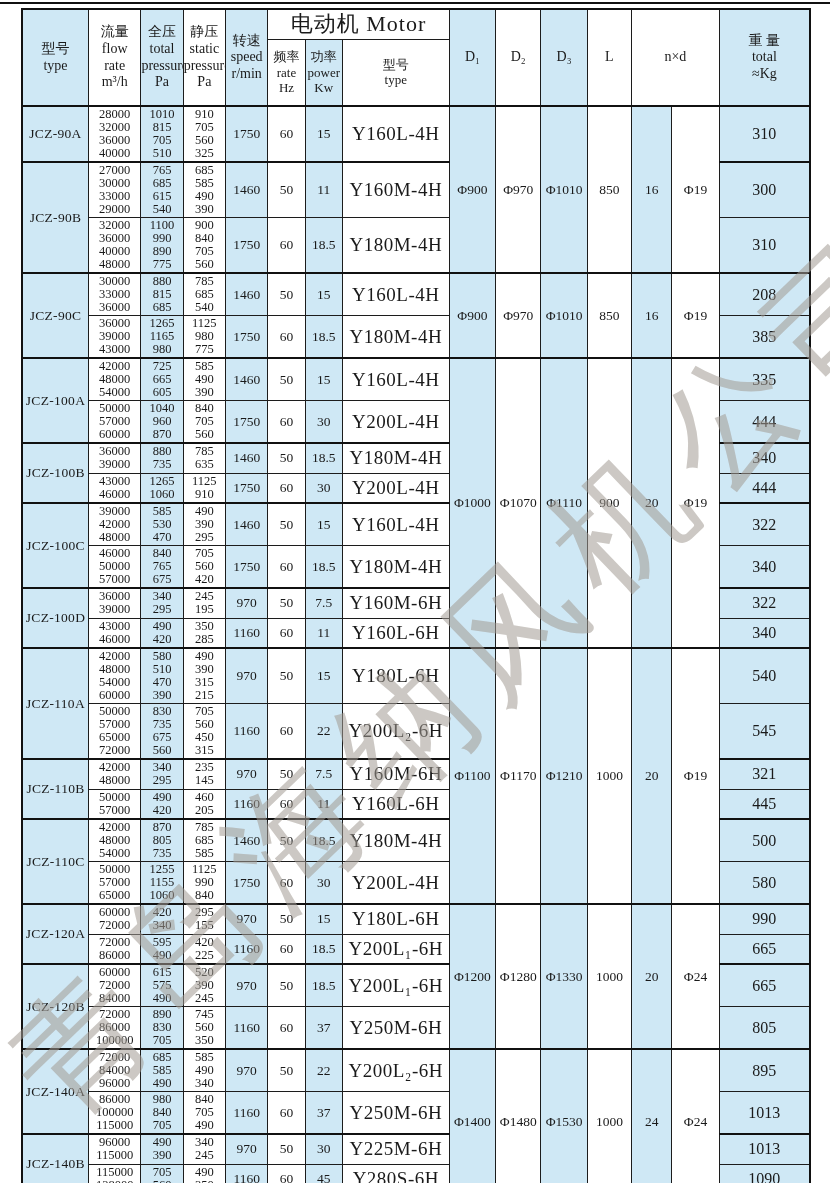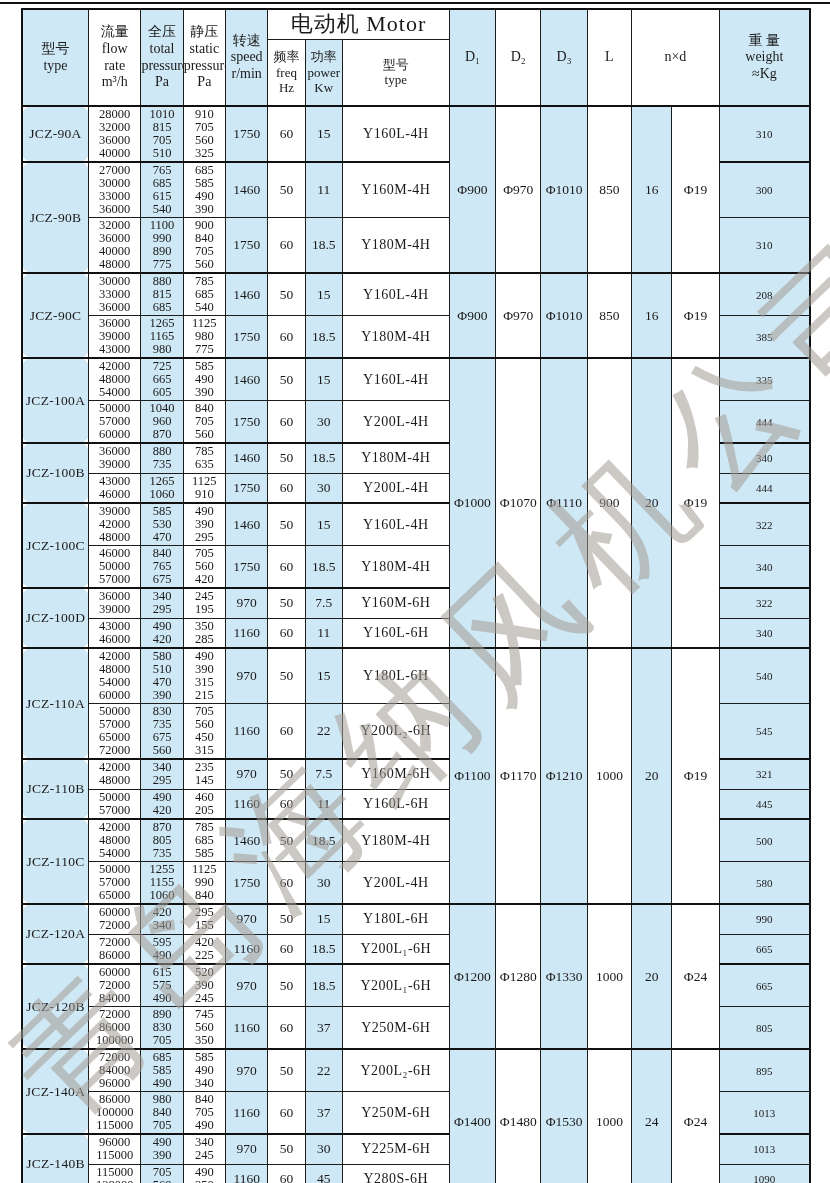--- a/index.html
+++ b/index.html
@@ -16,24 +16,24 @@
     padding:1px 0;overflow:hidden;
   }
   table.spec{border:2px solid #111;}
   .blue{background:#cfe8f5;}
   .white{background:#ffffff;}
   thead th{font-weight:normal;white-space:pre-line;font-size:14px;line-height:1.18;}
   thead .sub th{font-size:13px;}
   thead .motor-group{font-size:22px;letter-spacing:1px;}
   td.pre{white-space:pre-line;font-size:12.5px;line-height:13px;}
   td.val{font-size:13.5px;}
-  td.model{font-size:13.5px;letter-spacing:0.3px;border-radius:10px;}
-  td.motor{font-size:14px;letter-spacing:0.5px;margin-left:12px;}
+  td.model{font-size:13.5px;letter-spacing:0.3px;}
+  td.motor{font-size:19px;letter-spacing:0.5px;margin-left:12px;}
   td.dim{font-size:13.5px;margin-left:28px;}
-  td.weight{font-size:11px;}
+  td.weight{font-size:16px;}
   tr.model-start td{border-top:2px solid #111;}
   .watermark{
     position:absolute;left:-120px;top:620px;width:1100px;
     transform:rotate(-44deg);transform-origin:center center;
     font-size:132px;letter-spacing:18px;white-space:nowrap;
     color:#a39c94;opacity:0.55;z-index:6;pointer-events:none;
     font-family:"DejaVu Sans","Liberation Sans",sans-serif;
   }
 </style>
 </head>
@@ -79,26 +79,26 @@
         <th rowspan="2" class="blue">转速
 speed
 r/min</th>
         <th colspan="3" class="white motor-group">电动机 Motor</th>
         <th rowspan="2" class="blue">D₁</th>
         <th rowspan="2" class="white">D₂</th>
         <th rowspan="2" class="blue">D₃</th>
         <th rowspan="2" class="white">L</th>
         <th rowspan="2" colspan="2" class="white">n×d</th>
         <th rowspan="2" class="blue">重 量
-weight
+total
 ≈Kg</th>
       </tr>
       <tr class="sub" style="height:67px;">
         <th class="white">频率
-freq
+rate
 Hz</th>
         <th class="blue">功率
 power
 Kw</th>
         <th class="white">型号
 type</th>
       </tr>
     </thead>
     <tbody>
         <tr class="model-start" style="height: 52px;">
@@ -125,21 +125,21 @@
           <td class="white dim" rowspan="3">850</td>
           <td class="blue dim" rowspan="3">16</td>
           <td class="white dim" rowspan="3">Φ19</td>
           <td class="blue weight">310</td>
         </tr>
         <tr class="model-start" style="height: 52px;">
           <td class="blue model" rowspan="2">JCZ-90B</td>
           <td class="white pre">27000
 30000
 33000
-36000</td>
+29000</td>
           <td class="blue pre">765
 685
 615
 540</td>
           <td class="white pre">685
 585
 490
 390</td>
           <td class="blue val">1460</td>
           <td class="white val">50</td>

